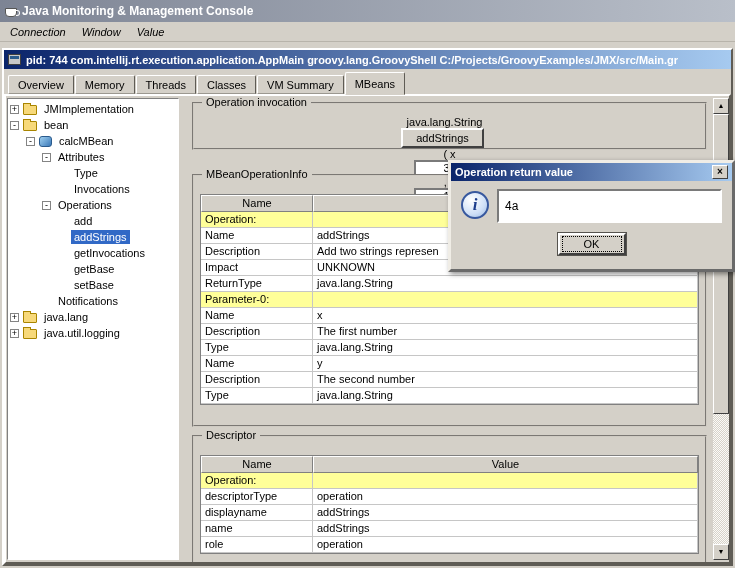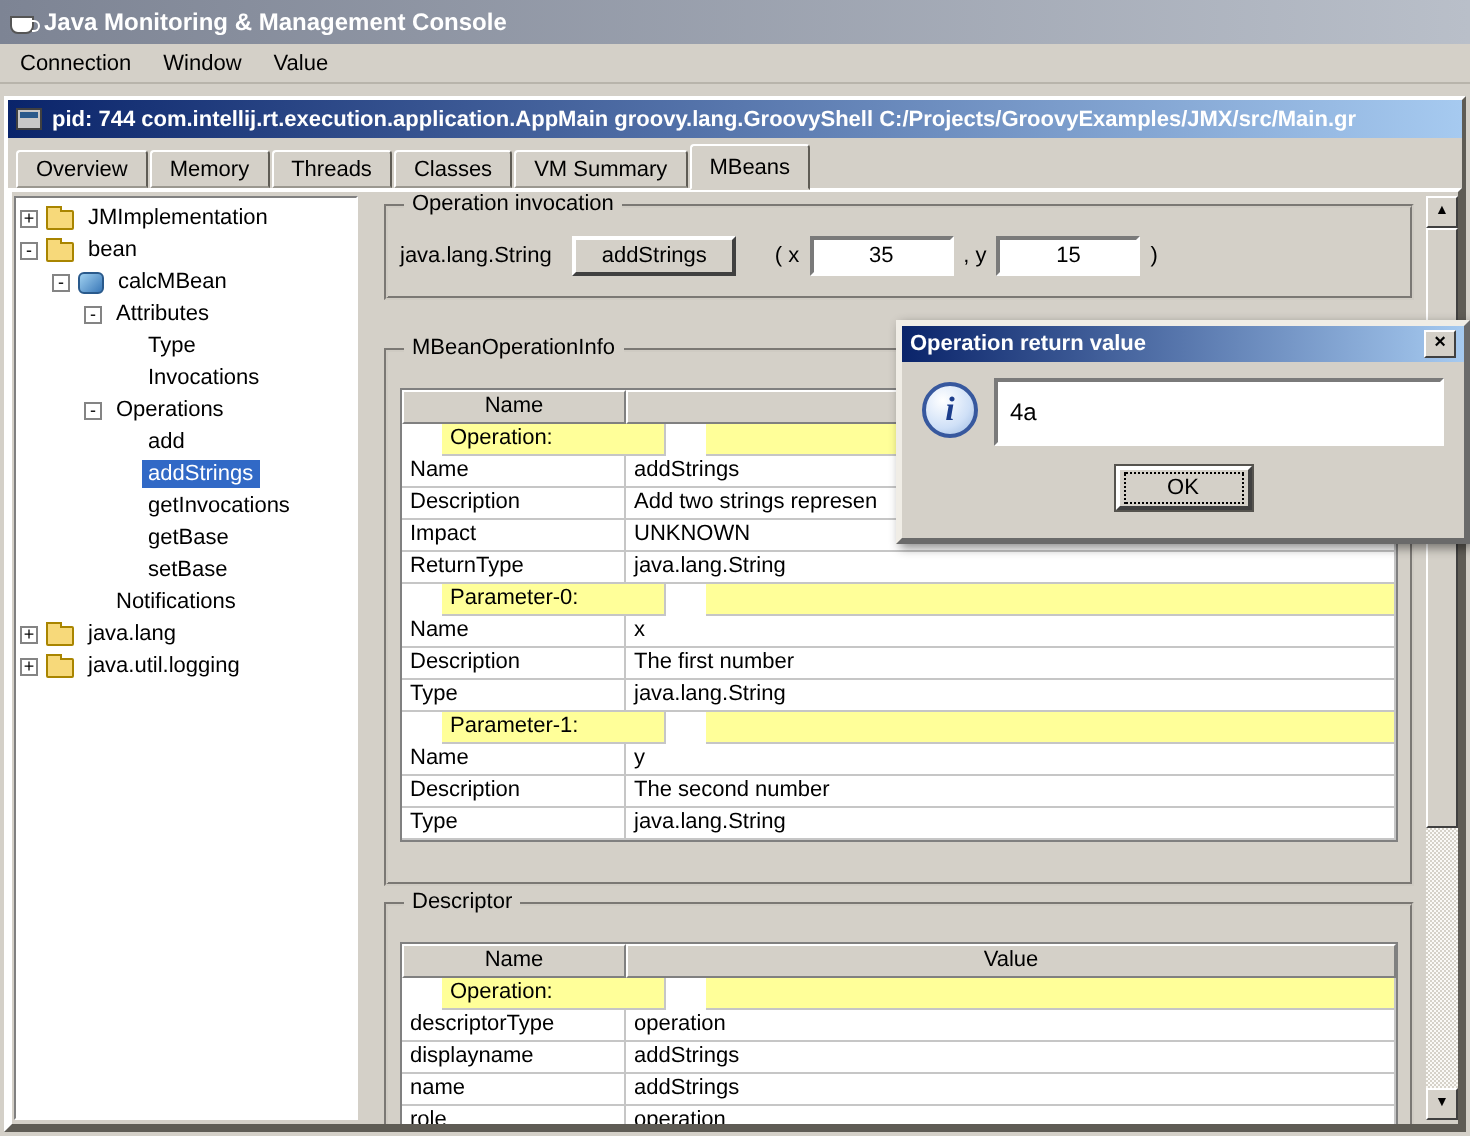--- a/index.html
+++ b/index.html
@@ -20,21 +20,21 @@
   .cup { position:relative; width:12px; height:9px; background:#fff; border:1px solid #555;
          border-radius:0 0 4px 4px; margin-top:3px; }
   .cup::after { content:""; position:absolute; right:-4px; top:1px; width:3px; height:4px;
          border:1px solid #fff; border-left:none; border-radius:0 3px 3px 0; }
 
   .menubar {
     position:absolute; left:0; top:22px; right:0; height:20px;
     background:#d4d0c8; display:flex; align-items:center; padding-left:2px;
     border-bottom:1px solid #b8b4ab;
   }
-  .menu-item { padding:3px 8px; cursor:default; }
+  .menu-item { padding:3px 8px; cursor:default;font-style:italic; }
 
   
   .frame {
     position:absolute; left:2px; right:2px; top:48px; bottom:2px;
     border:2px solid; border-color:#ffffff #5f5c55 #5f5c55 #ffffff;
     background:#d4d0c8;
   }
   .frame-titlebar {
     position:absolute; left:0; top:0; right:0; height:19px;
     background:linear-gradient(90deg,#0a246a,#a6caf0);
@@ -92,21 +92,21 @@
   .tree-row.selected .tlabel { background:#3169c6; color:#fff; }
 
   
   .rightpane {
     position:absolute; left:176px; right:16px; top:0; bottom:0;
     padding:2px 6px 0 10px; overflow:hidden;
   }
   .groupbox { position:relative; border:2px groove #cfcbc3; padding:12px 6px 8px; }
   .gtitle { position:absolute; top:-8px; left:8px; background:#d4d0c8; padding:0 4px; }
 
-  .gb1 { margin-top:4px; height:48px; display:flex; align-items:center; }
+  .gb1 { margin-top:4px; height:48px; display:flex; align-items:center;flex-direction:column; }
   .gb1 .rettype { margin-right:10px; }
   .op-button {
     font:11px "Liberation Sans",sans-serif; background:#d4d0c8;
     border:2px solid; border-color:#fff #404040 #404040 #fff;
     padding:2px 13px; margin-right:14px; cursor:default;
   }
   .ptext { margin:0 5px; }
   .pfield {
     width:72px; height:20px; background:#fff; text-align:center;
     border:2px solid; border-color:#7a7a7a #fff #fff #7a7a7a;
@@ -122,21 +122,21 @@
   .tcell {
     border-right:1px solid #c6c6c6; border-bottom:1px solid #c6c6c6;
     padding:1px 4px; overflow:hidden; white-space:nowrap; line-height:13px;
   }
   .tcell.name { width:112px; flex:none; }
   .tcell.val { flex:1; }
   .hcell {
     background:#d4d0c8; text-align:center;
     border:1px solid; border-color:#fff #808080 #808080 #fff;
   }
-  .trow.hl .tcell { background:#ffff99;margin-left:20px; }
+  .trow.hl .tcell { background:#ffff99; }
 
   
   .vscroll {
     position:absolute; right:0; top:2px; bottom:2px; width:16px;
     background:repeating-conic-gradient(#fbfaf7 0% 25%, #d6d2c9 0% 50%) 0 0 / 2px 2px;
   }
   .sb-btn {
     position:absolute; left:0; right:0; height:16px; background:#d4d0c8;
     border:1px solid; border-color:#fff #404040 #404040 #fff;
     font-size:7px; text-align:center; line-height:14px; color:#000;
@@ -351,24 +351,20 @@
                 <div class="tcell name">Name</div>
                 <div class="tcell val">x</div>
               </div>
               <div class="trow">
                 <div class="tcell name">Description</div>
                 <div class="tcell val">The first number</div>
               </div>
               <div class="trow">
                 <div class="tcell name">Type</div>
                 <div class="tcell val">java.lang.String</div>
-              </div>
-              <div class="trow hl">
-                <div class="tcell name">Parameter-1:</div>
-                <div class="tcell val"></div>
               </div>
               <div class="trow">
                 <div class="tcell name">Name</div>
                 <div class="tcell val">y</div>
               </div>
               <div class="trow">
                 <div class="tcell name">Description</div>
                 <div class="tcell val">The second number</div>
               </div>
               <div class="trow">

